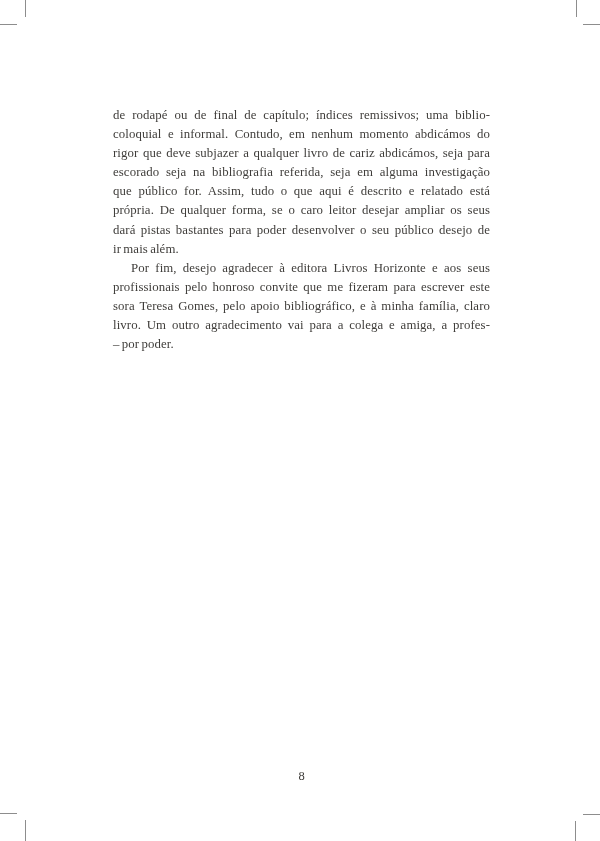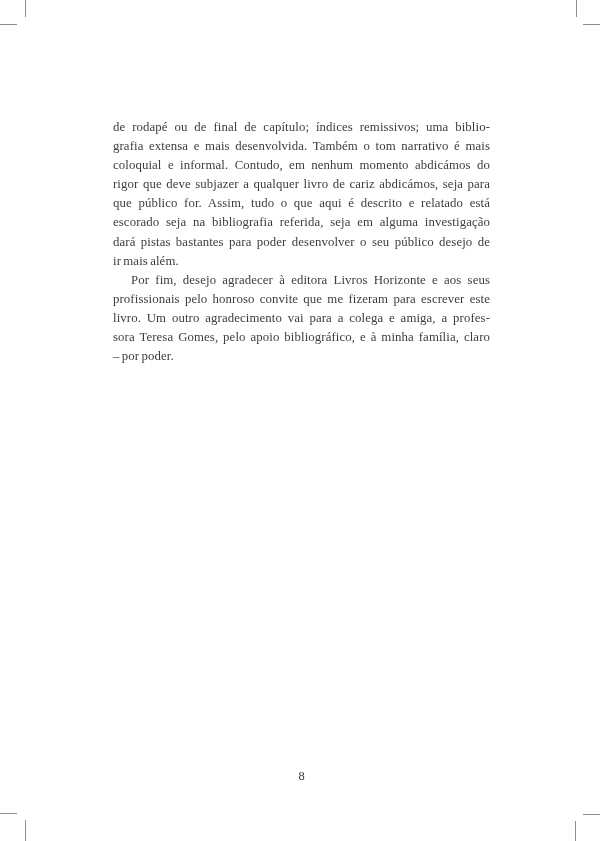--- a/index.html
+++ b/index.html
@@ -35,21 +35,20 @@
   
   .text-block {
     position: absolute;
     left: 113px;
     top: 106px;
     width: 377px;
     font-size: 12.8px;
     line-height: 19.1px;
     word-spacing: -1px;
     letter-spacing: 0.1px;
-    margin-top: 12px;
   }
   .text-line {
     text-align: justify;
     text-align-last: justify;
     white-space: normal;
   }
   .text-line.last {
     text-align: left;
     text-align-last: left;
   }
@@ -78,32 +77,32 @@
   <div class="crop-mark cm-tr-v"></div>
   <div class="crop-mark cm-tr-h"></div>
   <div class="crop-mark cm-bl-h"></div>
   <div class="crop-mark cm-bl-v"></div>
   <div class="crop-mark cm-br-h"></div>
   <div class="crop-mark cm-br-v"></div>
 
   <main class="text-block">
       <div>
         <div class="text-line">de rodapé ou de final de capítulo; índices remissivos; uma biblio-</div>
-        <div class="text-line">grafia extensa e mais desenvolvida. Também o tom narrativo é mais</div>
         <div class="text-line">coloquial e informal. Contudo, em nenhum momento abdicámos do</div>
         <div class="text-line">rigor que deve subjazer a qualquer livro de cariz abdicámos, seja para</div>
+        <div class="text-line">escorado seja na bibliografia referida, seja em alguma investigação</div>
         <div class="text-line">que público for. Assim, tudo o que aqui é descrito e relatado está</div>
-        <div class="text-line">escorado seja na bibliografia referida, seja em alguma investigação</div>
+        <div class="text-line">própria. De qualquer forma, se o caro leitor desejar ampliar os seus</div>
         <div class="text-line">dará pistas bastantes para poder desenvolver o seu público desejo de</div>
         <div class="text-line last">ir mais além.</div>
       </div>
       <div>
         <div class="text-line indent">Por fim, desejo agradecer à editora Livros Horizonte e aos seus</div>
         <div class="text-line">profissionais pelo honroso convite que me fizeram para escrever este</div>
+        <div class="text-line">sora Teresa Gomes, pelo apoio bibliográfico, e à minha família, claro</div>
         <div class="text-line">livro. Um outro agradecimento vai para a colega e amiga, a profes-</div>
-        <div class="text-line">sora Teresa Gomes, pelo apoio bibliográfico, e à minha família, claro</div>
         <div class="text-line last">– por poder.</div>
       </div>
     </main>
 
   <div class="page-number">8</div>
 
 </div>
 
 </body></html>

